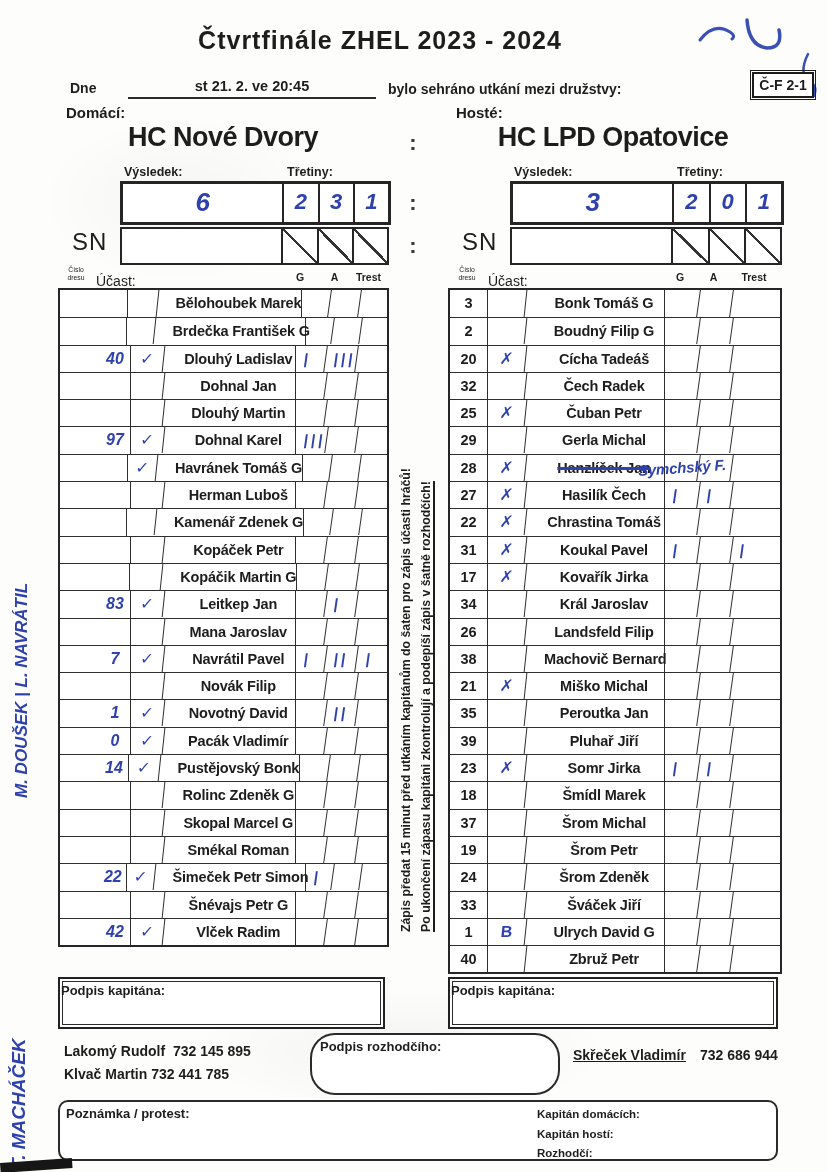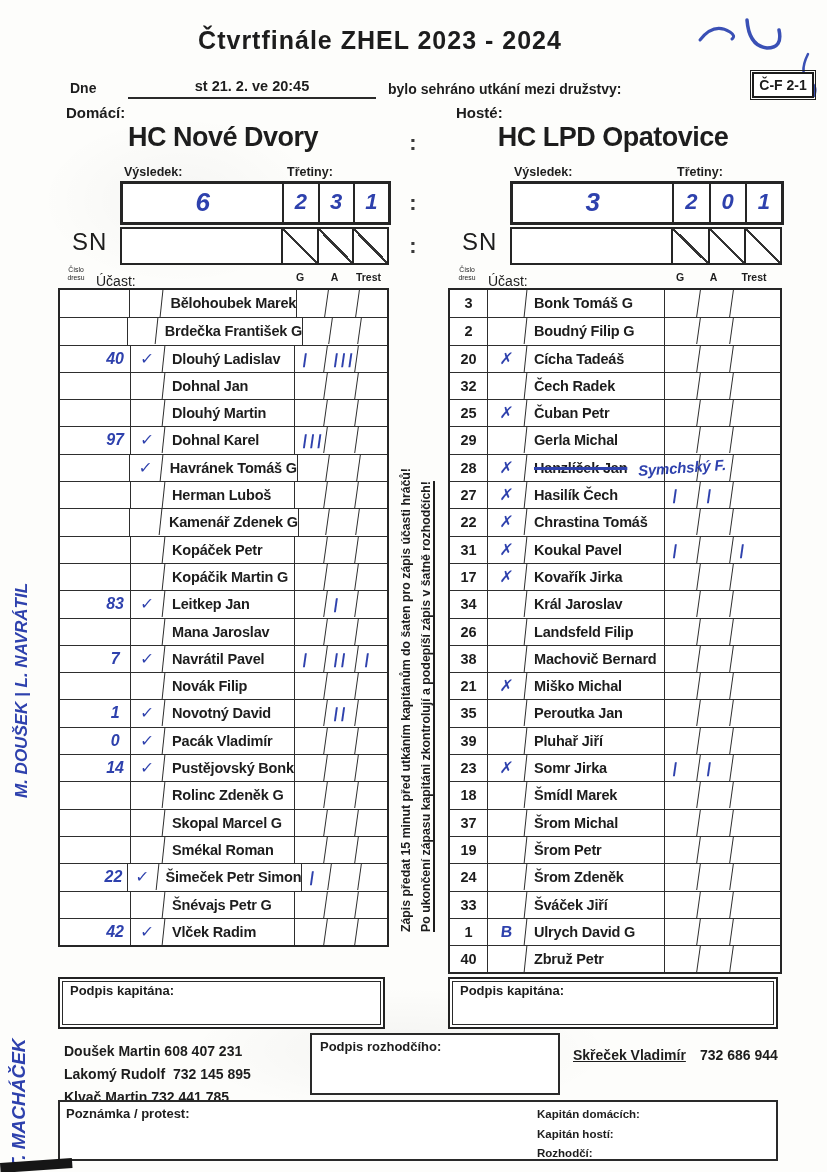--- a/index.html
+++ b/index.html
@@ -36,41 +36,41 @@
   
   .tiny{font-size:6.8px;text-align:center;}
   .small{font-size:14px;}
   .gat{font-size:10.5px;text-align:center;font-weight:bold;}
   
   .rtable{border:2px solid #262626;background:#fff;}
   .trow{display:flex;height:27.3px;box-sizing:border-box;}
   .trow + .trow{border-top:1.2px solid #2e2e2e;}
   .cell{box-sizing:border-box;border-right:1.2px solid #2e2e2e;height:100%;overflow:visible;}
   .cell:last-child{border-right:none;}
-  .cell.name{position:relative;font-size:14.5px;font-weight:bold;line-height:26px;padding-left:8px;white-space:nowrap;letter-spacing:-0.2px;}
+  .cell.name{position:relative;font-size:14.5px;font-weight:bold;line-height:26px;padding-left:18px;white-space:nowrap;letter-spacing:-0.2px;text-align:center;}
   .home-table .cell.num{width:36px;}   .home-table .cell.mark{width:38px;}
   .home-table .cell.name{width:151px;} .home-table .cell.g{width:34px;}
   .home-table .cell.a{width:35px;}     .home-table .cell.t{width:33px;}
   .away-table .cell.num{width:38px;}   .away-table .cell.mark{width:38px;}
   .away-table .cell.name{width:139px;} .away-table .cell.g{width:34px;}
   .away-table .cell.a{width:33px;}     .away-table .cell.t{width:48px;}
   .cell.num{text-align:center;}
   .home-table .cell.num{color:#2e41ad;font-size:16px;font-weight:bold;font-style:italic;line-height:26px;margin-left:40px;}
   .away-table .cell.num{font-size:14.5px;font-weight:bold;line-height:26px;}
   .cell.mark{text-align:center;color:#2e41ad;font-weight:bold;font-size:16px;line-height:26px;transform:skewX(-6deg);}
   .cell.g,.cell.a,.cell.t{color:#2e41ad;font-weight:bold;font-size:15px;line-height:25px;letter-spacing:3px;padding-left:8px;transform:skewX(-8deg);}
   .strike{text-decoration:line-through;text-decoration-color:#2e41ad;text-decoration-thickness:2.5px;}
   .subnote{position:absolute;left:112px;top:0;color:#2e41ad;font-style:italic;font-weight:bold;font-size:15px;white-space:nowrap;z-index:3;transform:rotate(-4deg);}
   
   .vnote{left:396px;top:332px;height:600px;writing-mode:vertical-rl;transform:rotate(180deg);font-size:12.3px;font-weight:bold;line-height:20px;white-space:nowrap;}
   .vnote .l2{text-decoration:underline;text-decoration-thickness:1.5px;}
   
   .vmargin{writing-mode:vertical-rl;transform:rotate(180deg);color:#2e41ad;font-weight:bold;font-style:italic;white-space:nowrap;}
   
-  .sigbox{height:52px;border:2px solid #222;box-shadow:inset 0 0 0 2px #fff,inset 0 0 0 3px #2a2a2a;background:#fff;padding:4px 10px;box-sizing:border-box;font-size:13px;font-weight:bold;}
+  .sigbox{height:52px;border:2px solid #222;box-shadow:inset 0 0 0 2px #fff,inset 0 0 0 3px #2a2a2a;background:#fff;padding:4px 1px;box-sizing:border-box;font-size:13px;font-weight:bold;}
   .refbox{border:2px solid #2a2a2a;background:#fff;padding:4px 8px;box-sizing:border-box;font-size:13px;font-weight:bold;}
   .contact{font-size:14px;font-weight:bold;line-height:23px;white-space:pre;}
   .notebox{border:2px solid #2a2a2a;background:#fff;box-sizing:border-box;}
   .inlab{font-size:11.5px;font-weight:bold;}
   .wedge{left:0;top:1163px;width:72px;height:10px;background:#161616;transform:rotate(-4deg);transform-origin:left top;}
   svg{display:block;}
 </style>
 </head>
 <body>
 
@@ -609,31 +609,30 @@
     <span class="l2" style="display:block;">Po ukončení zápasu kapitáni zkontrolují a podepíší zápis v šatně rozhodčích!</span>
   </div>
 
   <div class="abs vmargin" style="left:12px;top:442px;height:356px;font-size:17px;">M. DOUŠEK | L. NAVRÁTIL</div>
   <div class="abs vmargin" style="left:8px;top:996px;height:174px;font-size:19px;">T. MACHÁČEK</div>
 
   <div class="abs sigbox" style="left:58px;top:977px;width:327px;"><span>Podpis kapitána:</span></div>
   <div class="abs sigbox" style="left:448px;top:977px;width:330px;"><span>Podpis kapitána:</span></div>
 
   <div class="abs" style="left:64px;top:1040px;">
-    <div class="contact">Doušek Martin 608 407 231</div>
     <div class="contact">Lakomý Rudolf  732 145 895</div>
     <div class="contact">Klvač Martin 732 441 785</div>
   </div>
 
-  <div class="abs refbox" style="left:310px;top:1033px;width:250px;height:62px;"><span>Podpis rozhodčího:</span></div>
+  <div class="abs refbox" style="left:310px;top:1033px;width:250px;height:62px;border-radius:25px;"><span>Podpis rozhodčího:</span></div>
 
   <div class="abs contact" style="left:573px;top:1044px;text-decoration:underline;">Skřeček Vladimír</div>
   <div class="abs contact" style="left:700px;top:1044px;">732 686 944</div>
 
-  <div class="abs notebox" style="left:58px;top:1100px;width:720px;height:61px;">
+  <div class="abs notebox" style="left:58px;top:1100px;width:720px;height:61px;border-radius:10px;">
     <div class="abs" style="left:6px;top:4px;font-size:13px;font-weight:bold;">Poznámka / protest:</div>
     <div class="abs inlab" style="left:477px;top:6px;">Kapitán domácích:</div>
     <div class="abs inlab" style="left:477px;top:26px;">Kapitán hostí:</div>
     <div class="abs inlab" style="left:477px;top:45px;">Rozhodčí:</div>
   </div>
 
   <div class="abs wedge"></div>
 
 </div>
 

